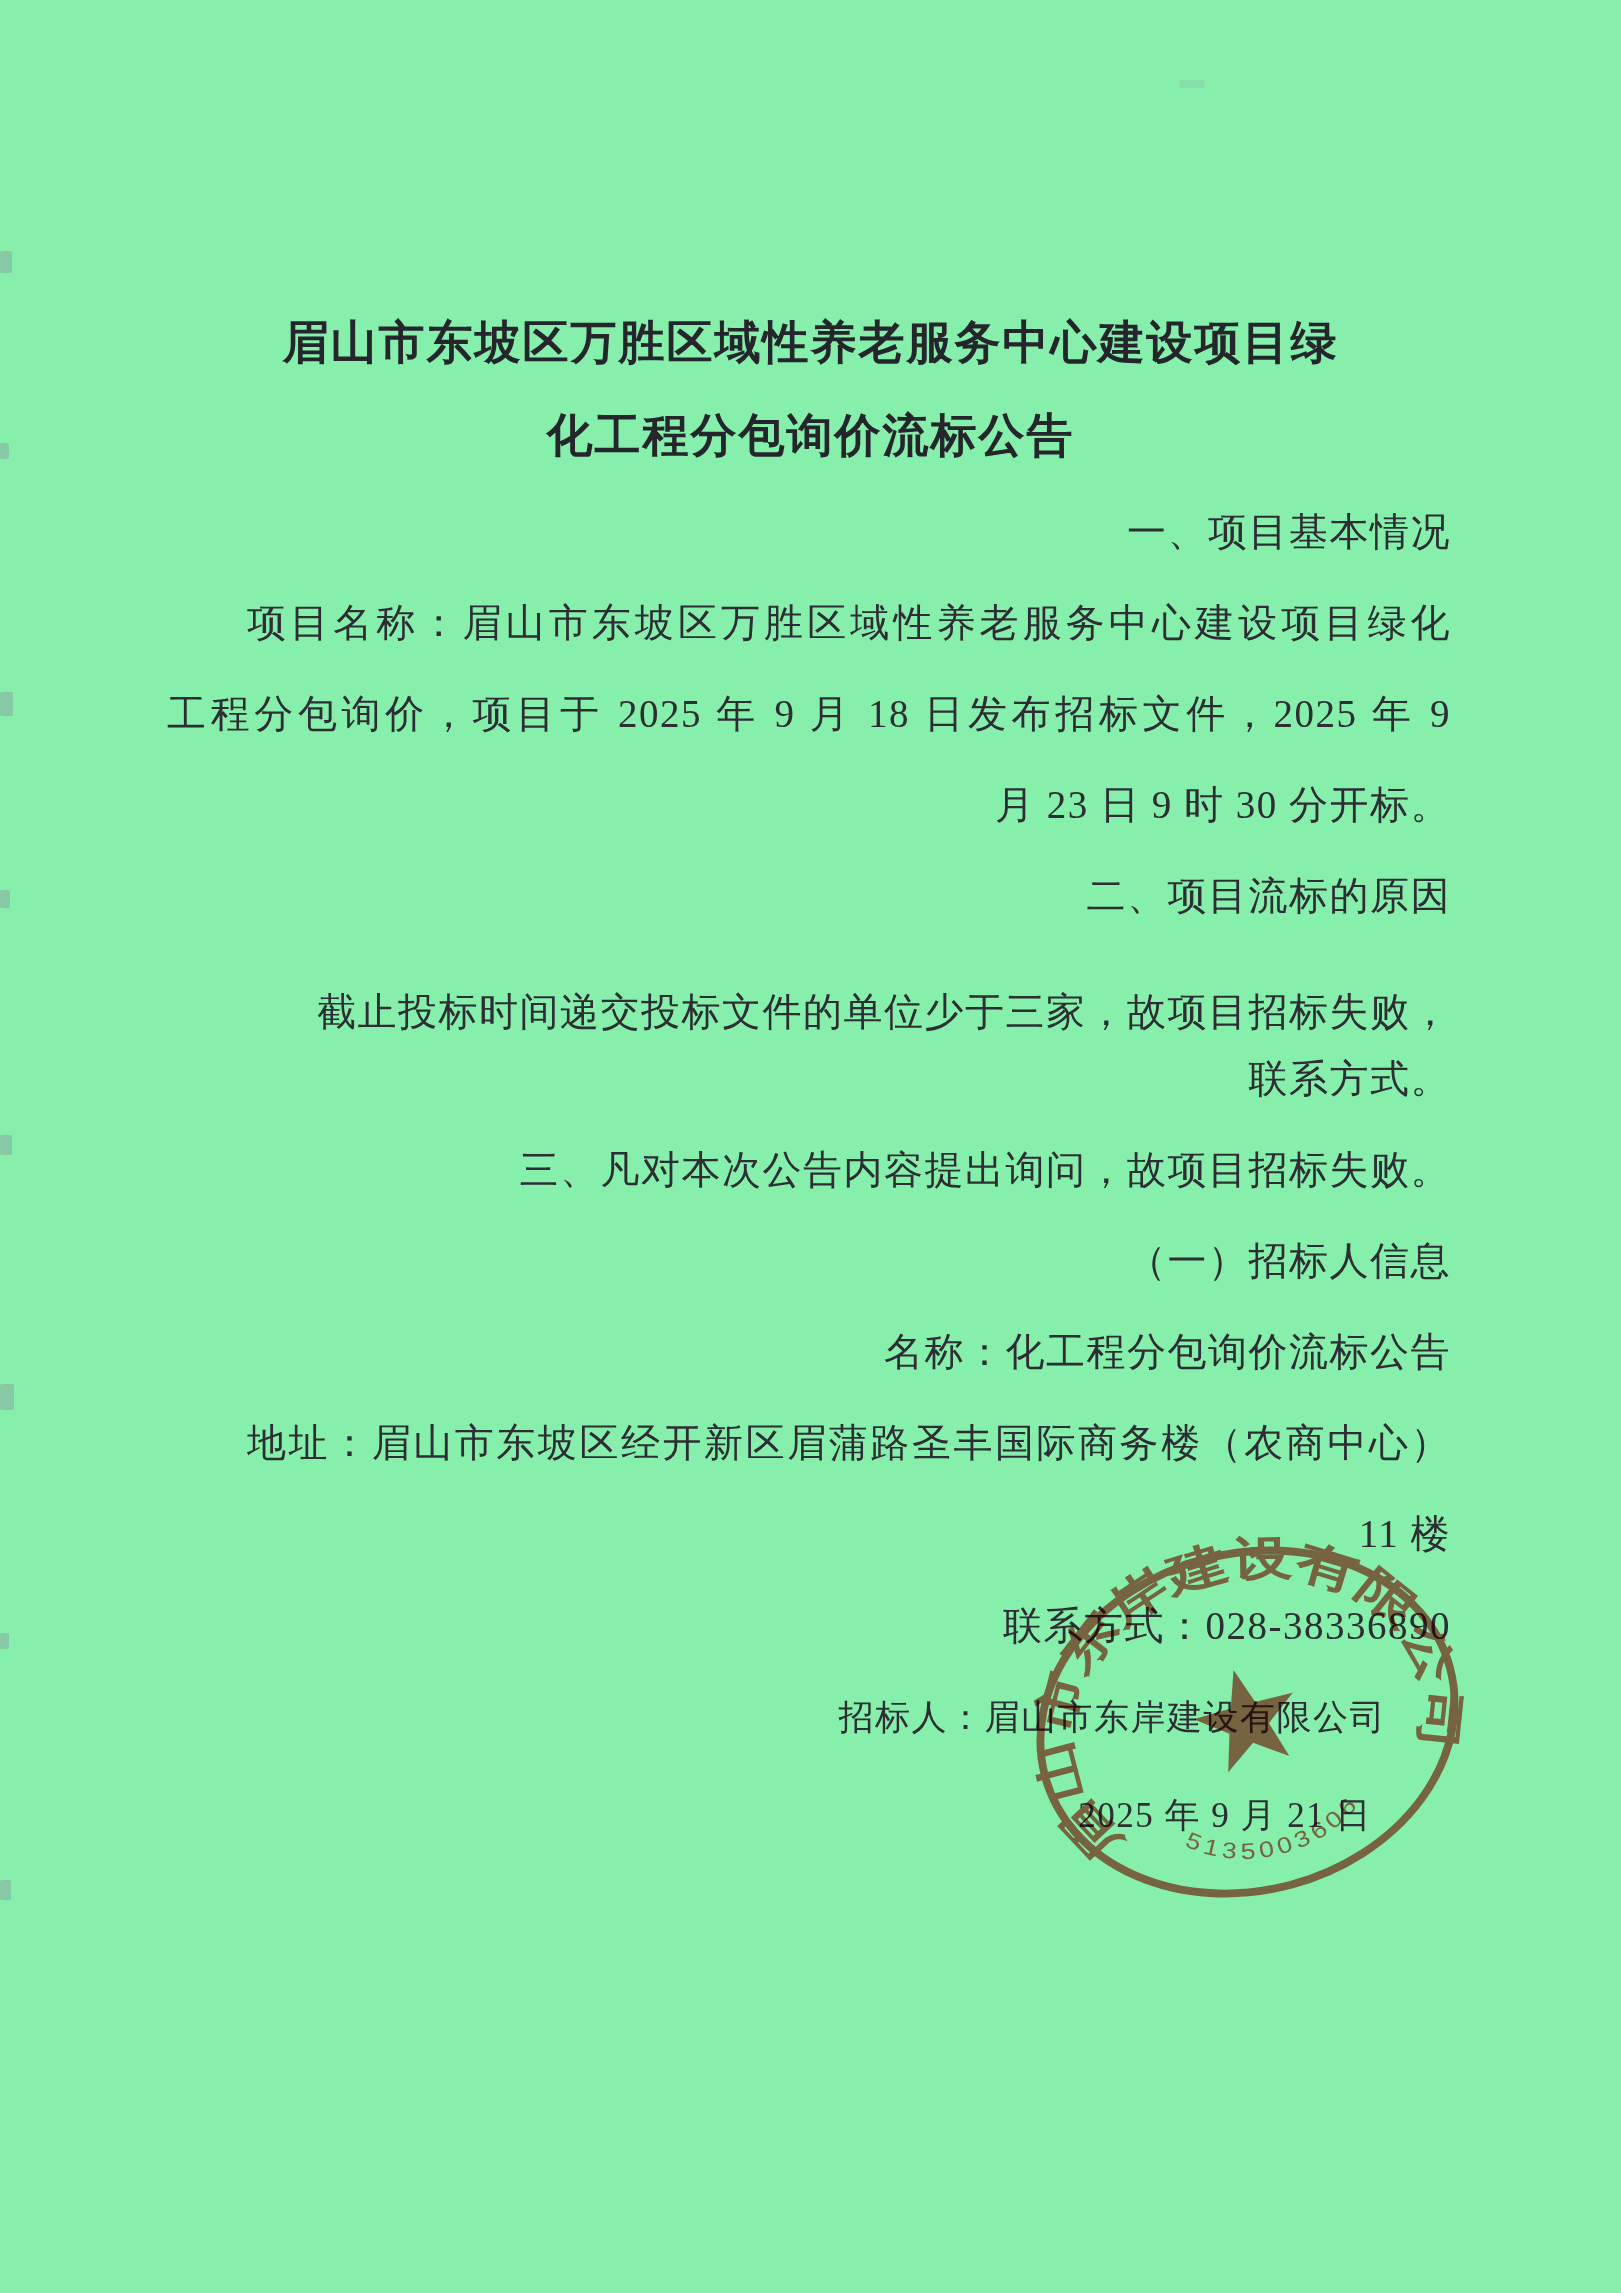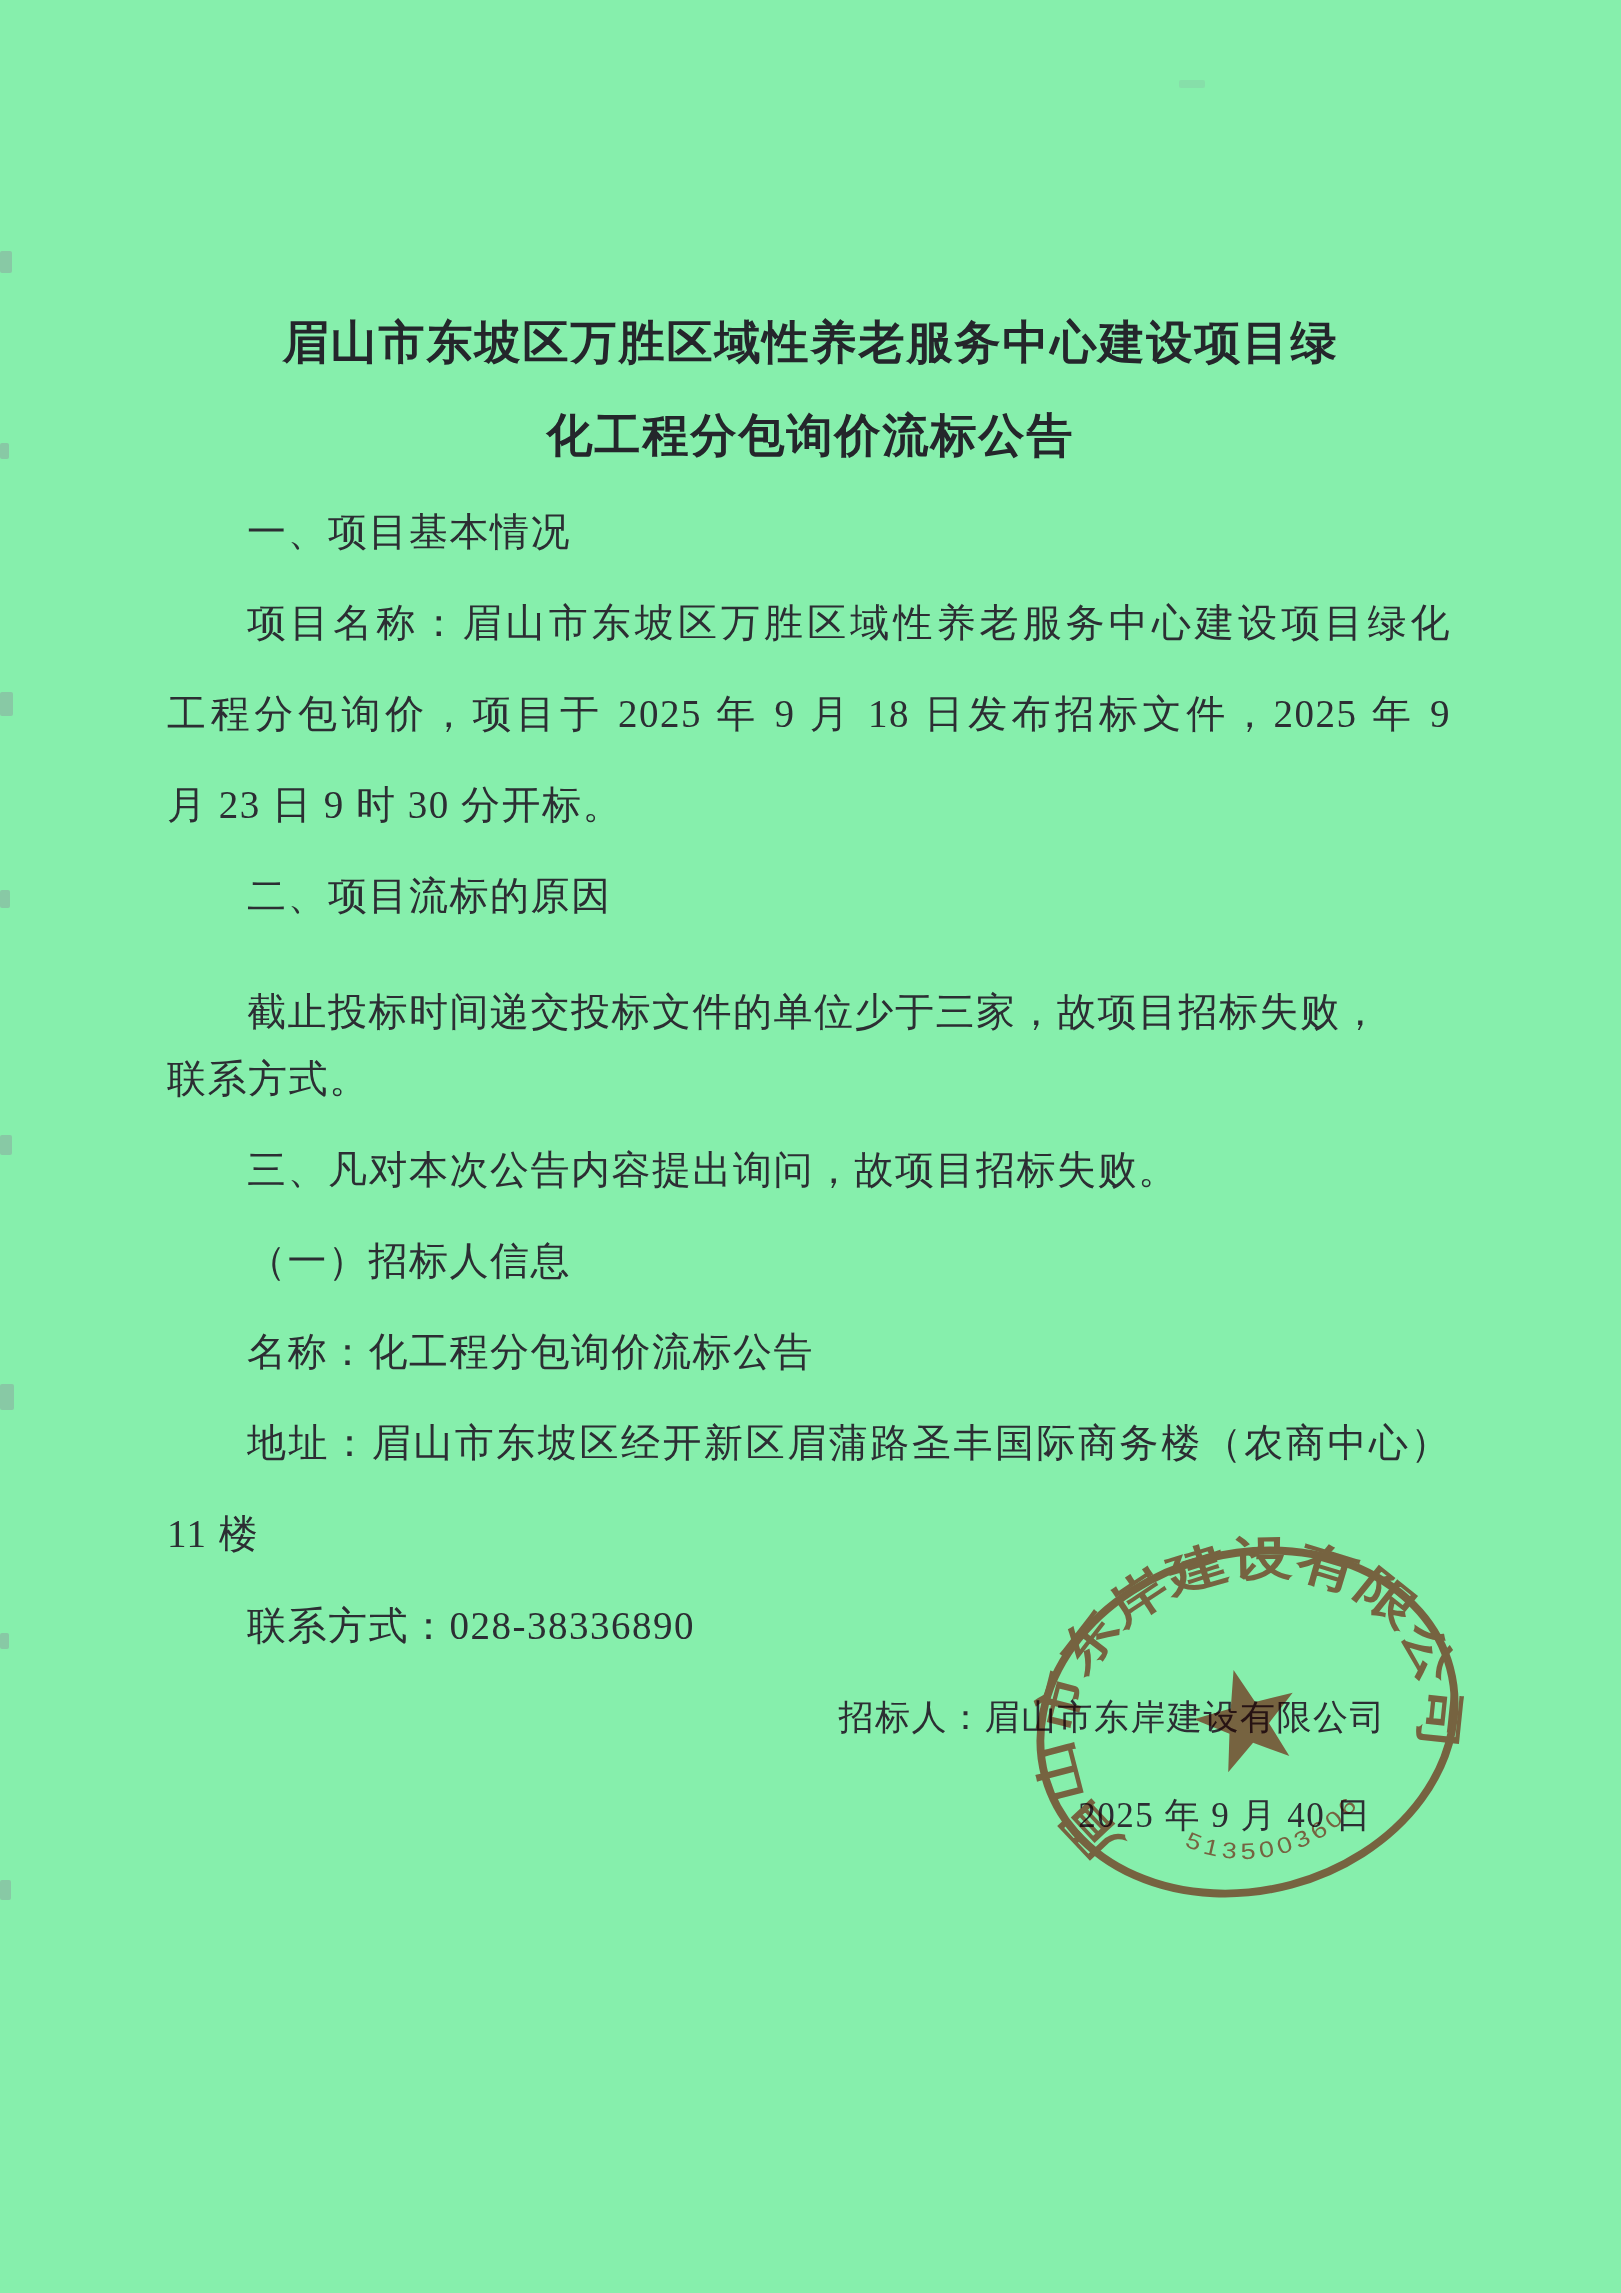--- a/index.html
+++ b/index.html
@@ -15,20 +15,21 @@
   }
   .line {
     position: absolute;
     left: 167px;
     width: 1284px;
     font-size: 39px;
     line-height: 55px;
     letter-spacing: 1.5px;
     white-space: nowrap;
     color: #2c2e33;
+    text-align: right;
   }
   .indent { text-indent: 80px; }
   .fill {
     white-space: normal;
     text-align: justify;
     text-align-last: justify;
   }
   .title-line {
     position: absolute;
     left: 0;
@@ -83,21 +84,21 @@
   <div class="line" style="top:1051px">联系方式。</div>
 
   <div class="line indent" style="top:1142px">三、凡对本次公告内容提出询问，故项目招标失败。</div>
   <div class="line indent" style="top:1233px">（一）招标人信息</div>
   <div class="line indent" style="top:1324px">名称：化工程分包询价流标公告</div>
   <div class="line indent fill" style="top:1415px">地址：眉山市东坡区经开新区眉蒲路圣丰国际商务楼（农商中心）</div>
   <div class="line" style="top:1506px">11 楼</div>
   <div class="line indent" style="top:1598px">联系方式：028-38336890</div>
 
   <div class="sign-line" style="top:1694px">招标人：眉山市东岸建设有限公司</div>
-  <div class="sign-line date-line" style="top:1792px">2025 年 9 月 40 日</div>
+  <div class="sign-line date-line" style="top:1792px">2025 年 9 月 21 日</div>
 
   <svg class="stamp" width="461" height="382" viewBox="0 0 470 390" xmlns="http://www.w3.org/2000/svg">
     <g transform="rotate(-15 235 195)" opacity="0.82">
       <ellipse cx="235" cy="195" rx="214" ry="172" fill="none" stroke="#d9493c" stroke-width="8"></ellipse>
       <path id="sealArcTop" d="M 85 280 A 183 148 0 1 1 385 280" fill="none"></path>
       <text font-size="48" font-weight="bold" fill="#d9493c" font-family="Liberation Serif, serif" textLength="690" lengthAdjust="spacingAndGlyphs">
         <textPath href="#sealArcTop" startOffset="0">眉山市东岸建设有限公司</textPath>
       </text>
       <polygon fill="#d9493c" points="235,140 247.9,177.2 287.3,178 255.9,201.8 267.3,239.5 235,217 202.7,239.5 214.1,201.8 182.7,178 222.1,177.2"></polygon>
       <path id="sealArcBottom" d="M 140 300 A 128 104 0 0 0 330 300" fill="none"></path>

